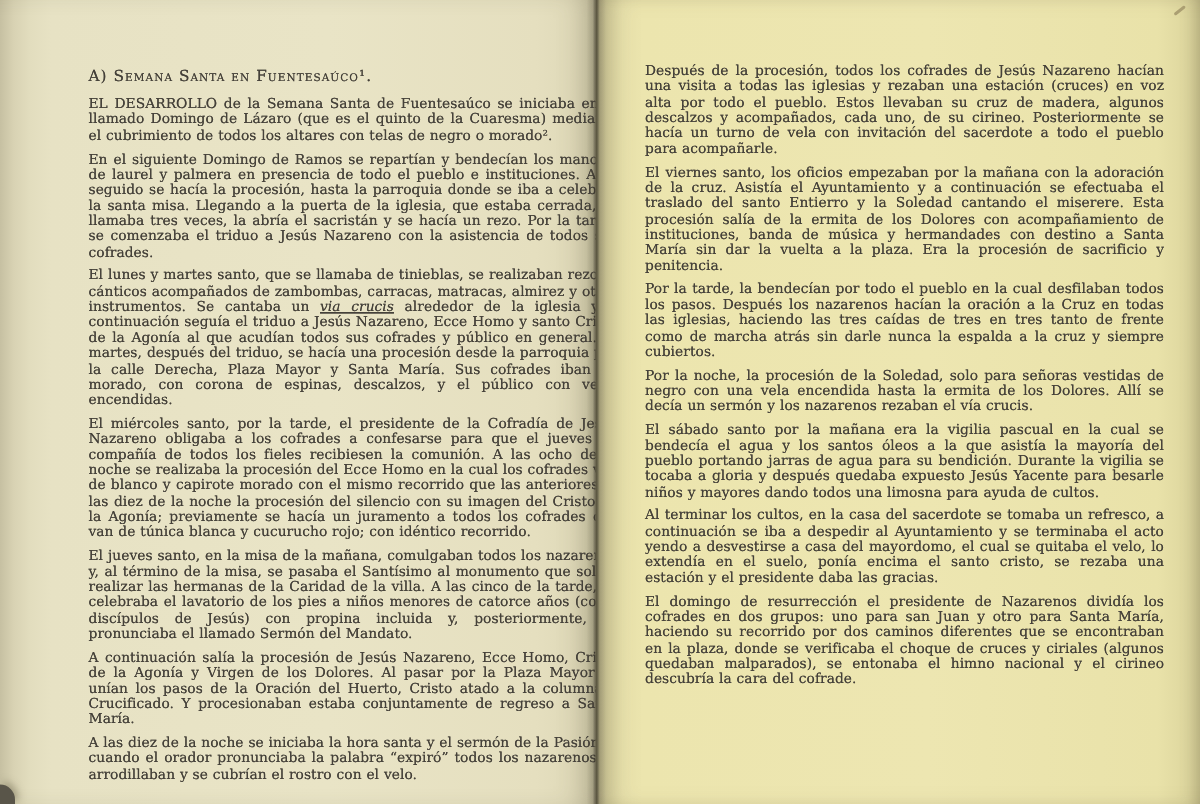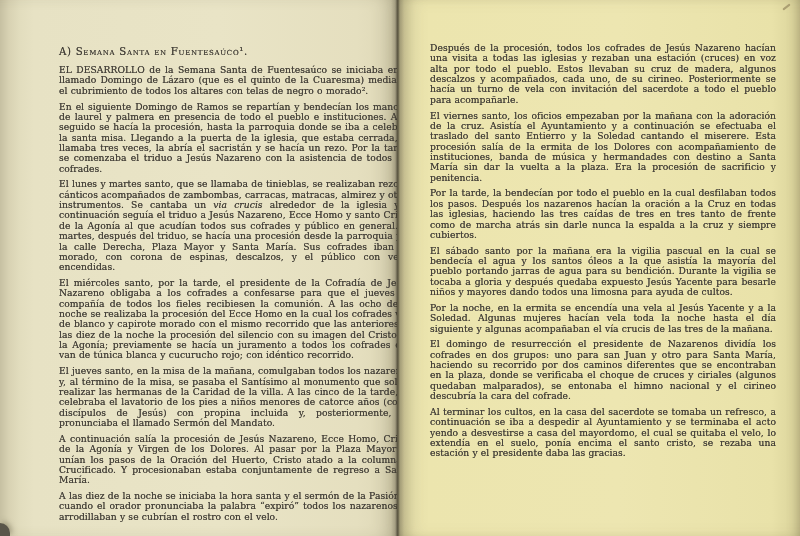--- a/index.html
+++ b/index.html
@@ -37,21 +37,21 @@
   .col-left{left:33px;top:46px;width:353px;margin-left:26px;}
   .col-right{left:33px;top:43px;width:346px;}
   .heading{
     font-size:10.2px;font-weight:400;font-variant:small-caps;
     letter-spacing:.7px;margin:0 0 8px 0;white-space:nowrap;
   }
   .paragraphs p{
     margin:0 0 5.5px 0;text-align:justify;
     font-size:9.2px;line-height:10.35px;letter-spacing:.04px;word-spacing:.25px;
   }
-  .paragraphs p span.italic{font-style:italic;}
+  .paragraphs p span.italic{font-style:italic;text-decoration:underline;}
   .corner-blot{
     position:absolute;left:0;bottom:0;width:10px;height:13px;z-index:4;
     background:#595549;border-top-right-radius:14px;
     box-shadow:2px -2px 5px rgba(120,113,88,.5);
   }
   .scratch{
     position:absolute;left:782px;top:6px;width:9px;height:2px;z-index:4;
     background:#ab9f72;transform:rotate(-38deg);border-radius:1px;
   }
 </style>
@@ -74,24 +74,24 @@
         </div>
     </div>
   </section>
 
   <section class="page page-right">
     <div class="text-col col-right">
       <div class="paragraphs">
           <p><span>Después de la procesión, todos los cofrades de Jesús Nazareno hacían una visita a todas las iglesias y rezaban una estación (cruces) en voz alta por todo el pueblo. Estos llevaban su cruz de madera, algunos descalzos y acompañados, cada uno, de su cirineo. Posteriormente se hacía un turno de vela con invitación del sacerdote a todo el pueblo para acompañarle.</span></p>
           <p><span>El viernes santo, los oficios empezaban por la mañana con la adoración de la cruz. Asistía el Ayuntamiento y a continuación se efectuaba el traslado del santo Entierro y la Soledad cantando el miserere. Esta procesión salía de la ermita de los Dolores con acompañamiento de instituciones, banda de música y hermandades con destino a Santa María sin dar la vuelta a la plaza. Era la procesión de sacrificio y penitencia.</span></p>
           <p><span>Por la tarde, la bendecían por todo el pueblo en la cual desfilaban todos los pasos. Después los nazarenos hacían la oración a la Cruz en todas las iglesias, haciendo las tres caídas de tres en tres tanto de frente como de marcha atrás sin darle nunca la espalda a la cruz y siempre cubiertos.</span></p>
+          <p><span>Por la noche, la procesión de la Soledad, solo para señoras vestidas de negro con una vela encendida hasta la ermita de los Dolores. Allí se decía un sermón y los nazarenos rezaban el vía crucis.</span></p>
           <p><span>El sábado santo por la mañana era la vigilia pascual en la cual se bendecía el agua y los santos óleos a la que asistía la mayoría del pueblo portando jarras de agua para su bendición. Durante la vigilia se tocaba a gloria y después quedaba expuesto Jesús Yacente para besarle niños y mayores dando todos una limosna para ayuda de cultos.</span></p>
-          <p><span>Por la noche, en la ermita se encendía una vela al Jesús Yacente y a la Soledad. Algunas mujeres hacían vela toda la noche hasta el día siguiente y algunas acompañaban el vía crucis de las tres de la mañana.</span></p>
+          <p><span>Al terminar los cultos, en la casa del sacerdote se tomaba un refresco, a continuación se iba a despedir al Ayuntamiento y se terminaba el acto yendo a desvestirse a casa del mayordomo, el cual se quitaba el velo, lo extendía en el suelo, ponía encima el santo cristo, se rezaba una estación y el presidente daba las gracias.</span></p>
           <p><span>El domingo de resurrección el presidente de Nazarenos dividía los cofrades en dos grupos: uno para san Juan y otro para Santa María, haciendo su recorrido por dos caminos diferentes que se encontraban en la plaza, donde se verificaba el choque de cruces y ciriales (algunos quedaban malparados), se entonaba el himno nacional y el cirineo descubría la cara del cofrade.</span></p>
-          <p><span>Al terminar los cultos, en la casa del sacerdote se tomaba un refresco, a continuación se iba a despedir al Ayuntamiento y se terminaba el acto yendo a desvestirse a casa del mayordomo, el cual se quitaba el velo, lo extendía en el suelo, ponía encima el santo cristo, se rezaba una estación y el presidente daba las gracias.</span></p>
         </div>
 
     </div>
   </section>
 
   <div class="gutter"></div>
   <div class="corner-blot"></div>
   <div class="scratch"></div>
 
 </div>

